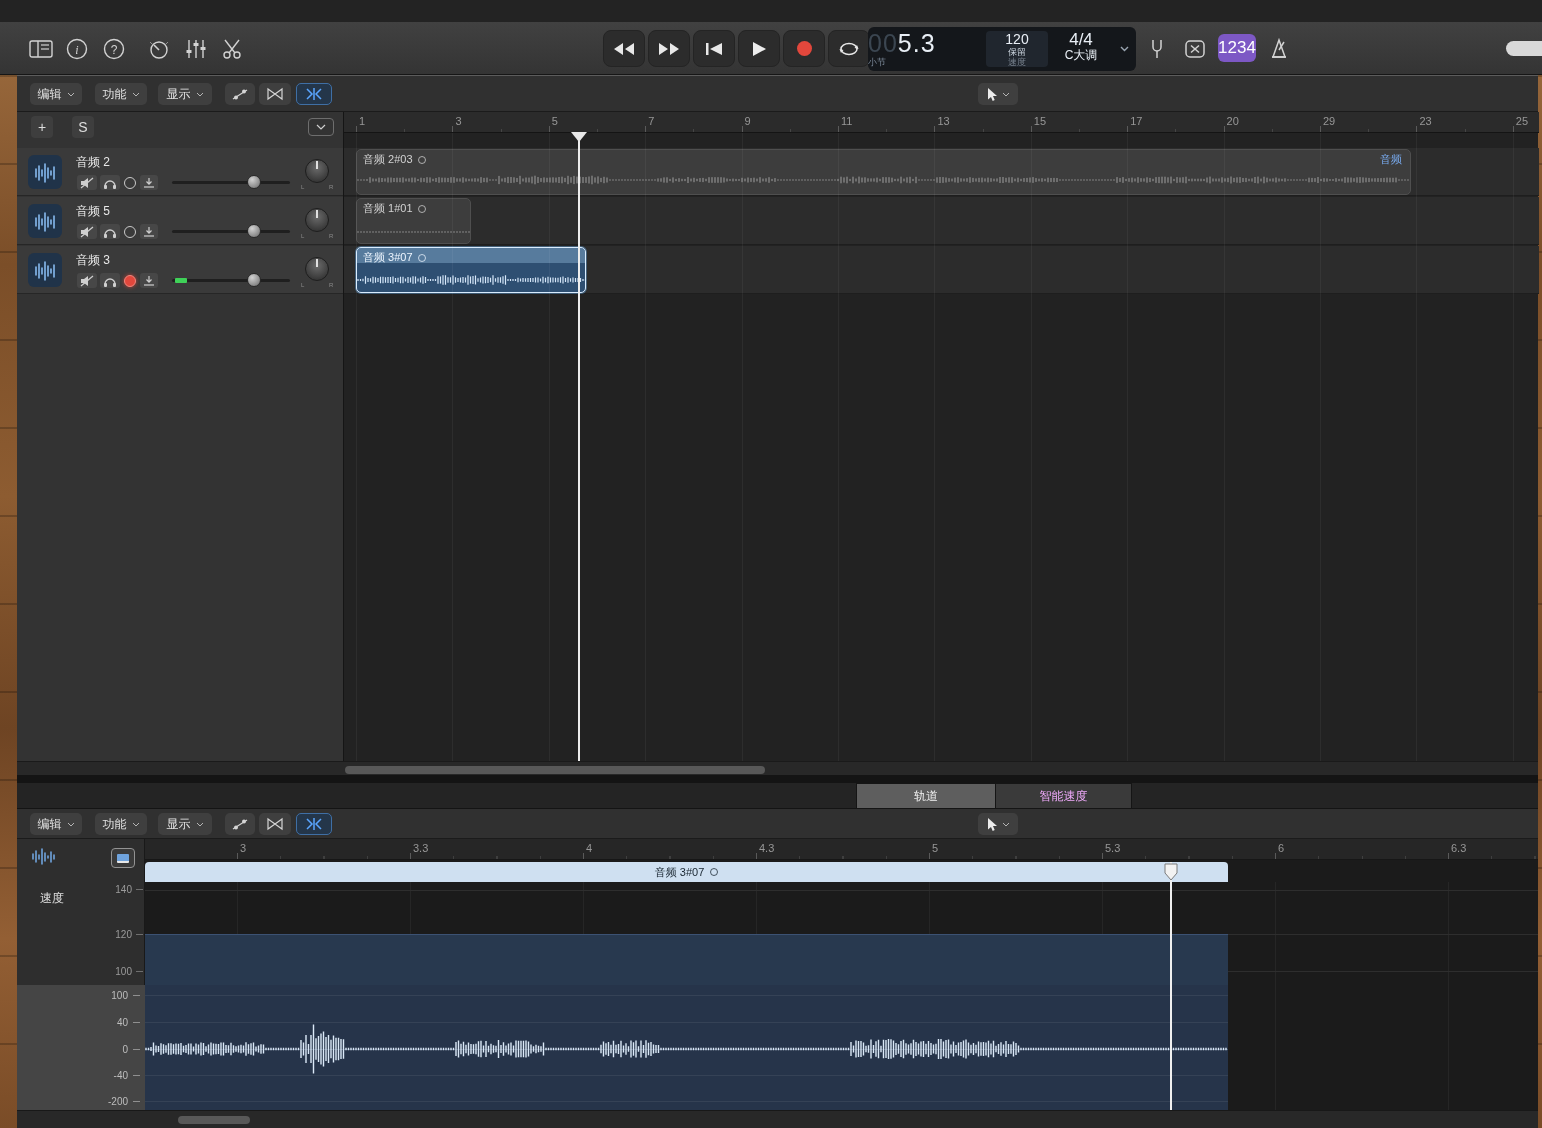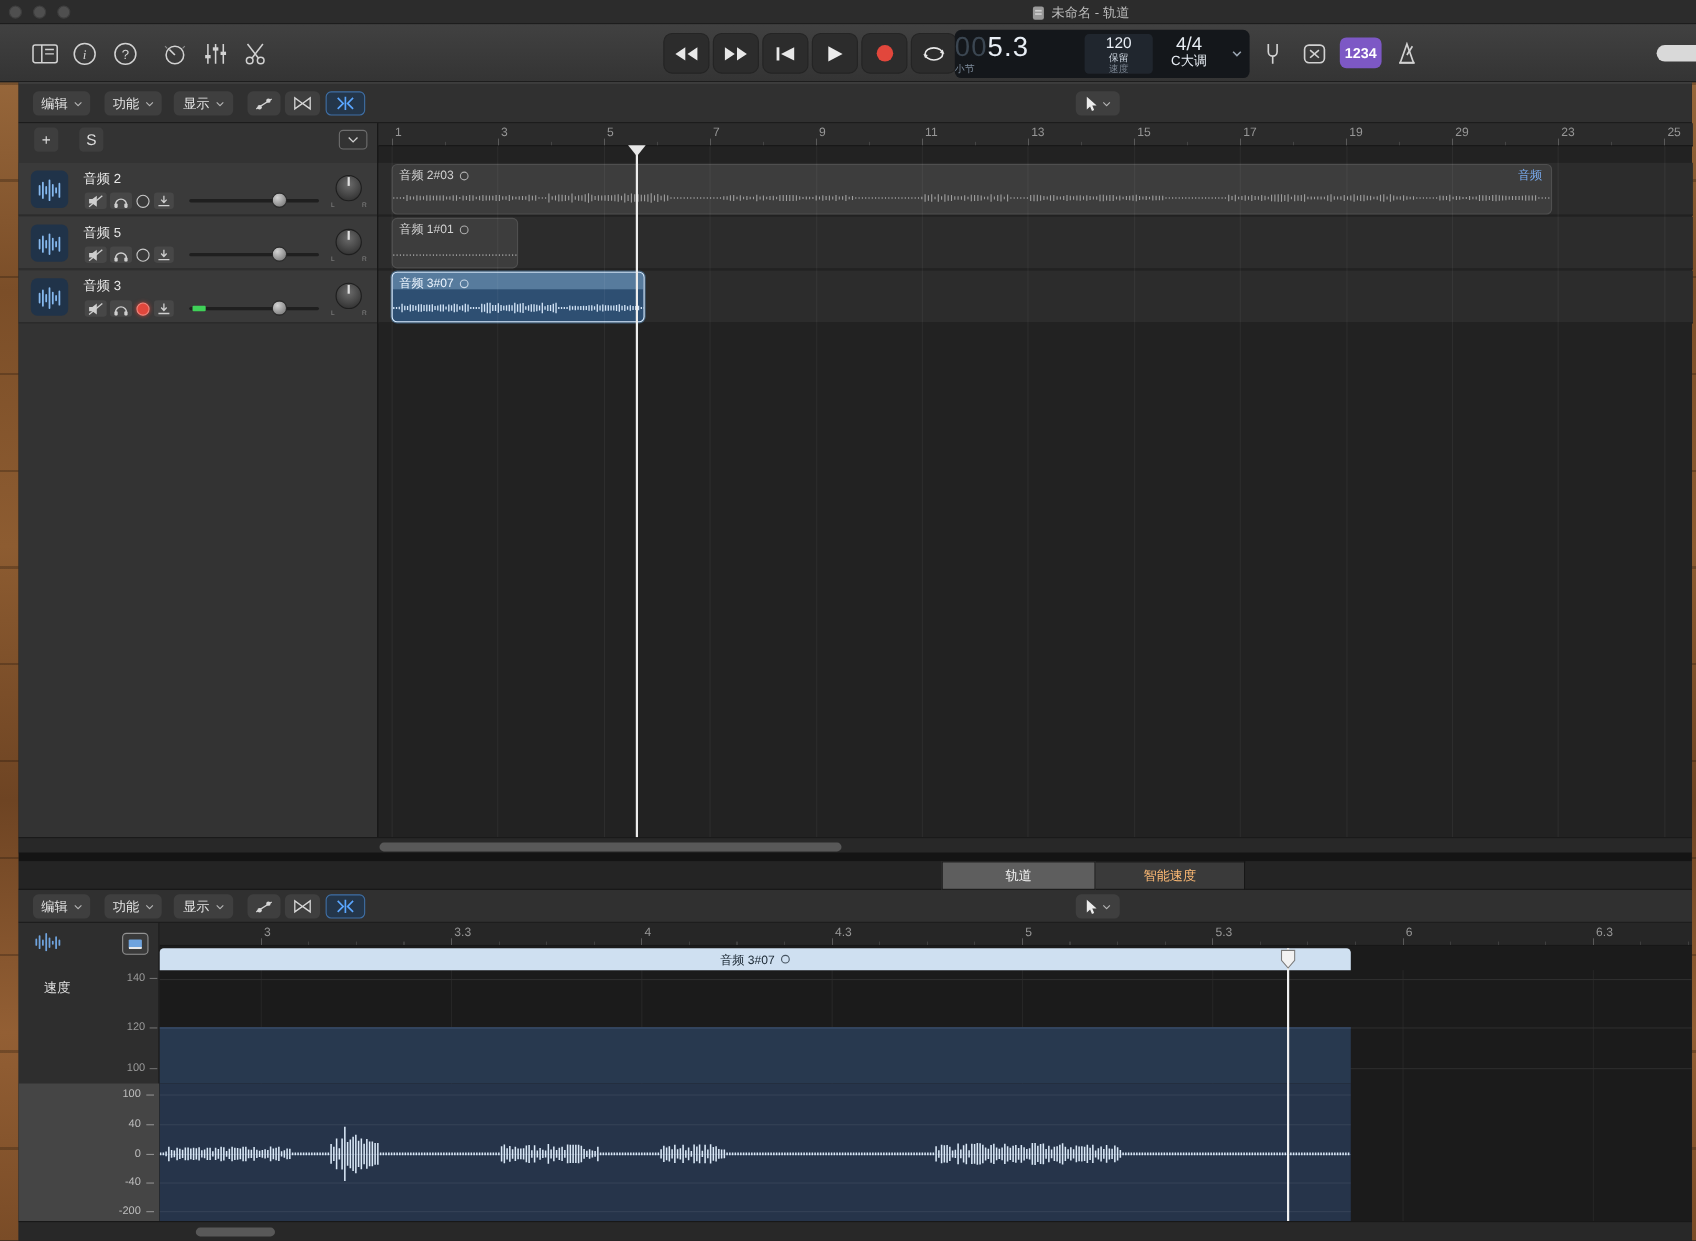--- a/index.html
+++ b/index.html
@@ -23,21 +23,21 @@
 .lcd-num .dim{color:#3b4651}
 .lcd-sub{font-size:9px;color:#7e8c9c;line-height:9px}
 #lcd-tempo{width:62px;margin:4px 0;background:#20262e;border-radius:4px;text-align:center}
 #lcd-tempo .t-num{font-size:14px;line-height:15px;margin-top:1px}
 #lcd-tempo .t-sub{font-size:9px;line-height:10px;color:#cfd8e2}
 #lcd-tempo .t-sub.dim2{color:#78828e}
 #lcd-key{width:66px;text-align:center;padding-top:5px}
 #lcd-key .k-top{font-size:17px;line-height:16px}
 #lcd-key .k-bot{font-size:12px;line-height:15px}
 #lcd-chev{display:flex;align-items:center;justify-content:center;width:20px}
-#count-in{position:absolute;left:1218px;top:12px;width:38px;height:28px;background:#7d58c5;border-radius:6px;color:#fff;font-size:13px;font-weight:bold;display:flex;align-items:center;justify-content:center}
+#count-in{position:absolute;left:1218px;top:12px;width:38px;height:28px;background:#7d58c5;border-radius:6px;color:#fff;font-size:17px;font-weight:normal;display:flex;align-items:center;justify-content:center}
 #master-pill{position:absolute;left:1506px;top:19px;width:60px;height:15px;border-radius:8px;background:#d9d9d9}
 
 
 .wood{position:absolute;top:75px;height:1053px;background:
  repeating-linear-gradient(180deg,rgba(0,0,0,.22) 0 2px,rgba(0,0,0,0) 2px 88px),
  linear-gradient(180deg,#96663a,#7b4e28 18%,#8d5c31 40%,#6e4423 62%,#935f34 82%,#7a4c27)}
 #wood-left{left:0;width:17px}
 #wood-right{left:1538px;width:4px}
 
 
@@ -85,21 +85,21 @@
 #main-playhead{position:absolute;left:234px;top:21px;width:2px;height:628px;background:#ededed;z-index:6}
 #main-ph-handle{position:absolute;left:227px;top:20px;width:0;height:0;border-left:8px solid transparent;border-right:8px solid transparent;border-top:10px solid #e8e8e8;z-index:7}
 #main-hscroll{position:absolute;left:0;top:685px;width:1521px;height:15px;background:#282828;border-top:1px solid #1a1a1a}
 .hthumb{position:absolute;height:8px;background:#585858;border-radius:4px}
 
 
 #splitter{position:absolute;left:17px;top:775px;width:1521px;height:8px;background:#141414}
 #tabbar{position:absolute;left:17px;top:783px;width:1521px;height:26px;background:#242424;border-bottom:1px solid #141414}
 .tab{position:absolute;top:0;height:26px;display:flex;align-items:center;justify-content:center;font-size:12px;border:1px solid #151515}
 #tab-tracks{left:839px;width:140px;background:#5e5e5e;color:#f2f2f2}
-#tab-smart{left:979px;width:136px;background:#3a3a3a;color:#fdba74;border-left:none}
+#tab-smart{left:979px;width:136px;background:#3a3a3a;color:#f0abfc;border-left:none}
 
 
 #editor{position:absolute;left:17px;top:809px;width:1521px;height:319px;background:#2e2e2e}
 #editor-ruler{position:absolute;left:128px;top:30px;width:1393px;height:21px;background:#262626;border-bottom:1px solid #171717}
 #editor-ruler::before{content:'';position:absolute;left:92px;right:0;bottom:0;height:3px;background:repeating-linear-gradient(90deg,#3f3f3f 0 1px,transparent 1px 43.25px)}
 #editor-ruler::after{content:'';position:absolute;left:92px;right:0;bottom:0;height:6px;background:repeating-linear-gradient(90deg,#5a5a5a 0 1px,transparent 1px 173px)}
 #editor-left{position:absolute;left:0;top:30px;width:128px;height:271px;background:#2e2e2e;border-right:1px solid #191919}
 #editor-left .lower{position:absolute;left:0;top:146px;width:128px;height:125px;background:#454545}
 #ed-mode-btn{position:absolute;left:94px;top:9px;width:24px;height:20px;border:1px solid #939393;border-radius:4px;background:#3a3a3a;display:flex;align-items:center;justify-content:center}
 #ed-mode-btn .mico{width:12px;height:9px;background:#6fa3dd;border-bottom:2px solid #e8e8e8;border-radius:1px}
@@ -121,33 +121,20 @@
 #editor-hscroll{position:absolute;left:0;top:301px;width:1521px;height:18px;background:#282828;border-top:1px solid #181818}
 
 svg{display:block}
 svg path,svg line,svg rect,svg circle,svg ellipse,svg polyline{vector-effect:non-scaling-stroke}
 </style>
 </head>
 <body>
 
 <div id="screen">
 
-  <div id="titlebar">
-    <div class="tl" style="left:8px"></div>
-    <div class="tl" style="left:30px"></div>
-    <div class="tl" style="left:52px"></div>
-    <div id="title">
-      <svg width="12" height="14">
-          <rect x="1" y="1" width="10" height="12" rx="2" fill="#9a9a9a"></rect>
-          <rect x="3" y="4" width="6" height="1.5" fill="#cfcfcf"></rect>
-          <rect x="3" y="7" width="6" height="1.5" fill="#cfcfcf"></rect>
-        </svg>
-      <span>未命名 - 轨道</span>
-    </div>
-  </div>
 
   <div id="toolbar">
     <div class="licon" style="left:24px">
       <svg width="24" height="20">
           <rect x="1" y="2" width="22" height="16" rx="2" fill="none" stroke="#d2d2d2" stroke-width="1.4"></rect>
           <line x1="9" y1="2" x2="9" y2="18" stroke="#d2d2d2" stroke-width="1.4"></line>
           <line x1="12" y1="6" x2="20" y2="6" stroke="#d2d2d2" stroke-width="1.2"></line>
           <line x1="12" y1="10" x2="20" y2="10" stroke="#d2d2d2" stroke-width="1.2"></line>
         </svg>
     </div>
@@ -444,21 +431,21 @@
       <div id="main-ruler">
           <span class="rlabel" style="left: 15px;">1</span>
           <span class="rlabel" style="left: 111.4px;">3</span>
           <span class="rlabel" style="left: 207.8px;">5</span>
           <span class="rlabel" style="left: 304.2px;">7</span>
           <span class="rlabel" style="left: 400.6px;">9</span>
           <span class="rlabel" style="left: 497px;">11</span>
           <span class="rlabel" style="left: 593.4px;">13</span>
           <span class="rlabel" style="left: 689.8px;">15</span>
           <span class="rlabel" style="left: 786.2px;">17</span>
-          <span class="rlabel" style="left: 882.6px;">19</span>
+          <span class="rlabel" style="left: 882.6px;">20</span>
           <span class="rlabel" style="left: 979px;">29</span>
           <span class="rlabel" style="left: 1075.4px;">23</span>
           <span class="rlabel" style="left: 1171.8px;">25</span>
         </div>
       <div class="lane" style="top:36px"></div>
       <div class="lane" style="top:85px"></div>
       <div class="lane" style="top:134px"></div>
 
       <div class="region" id="region1">
         <svg id="wave-r1" class="wavesvg" width="1055" height="46" fill="none">

